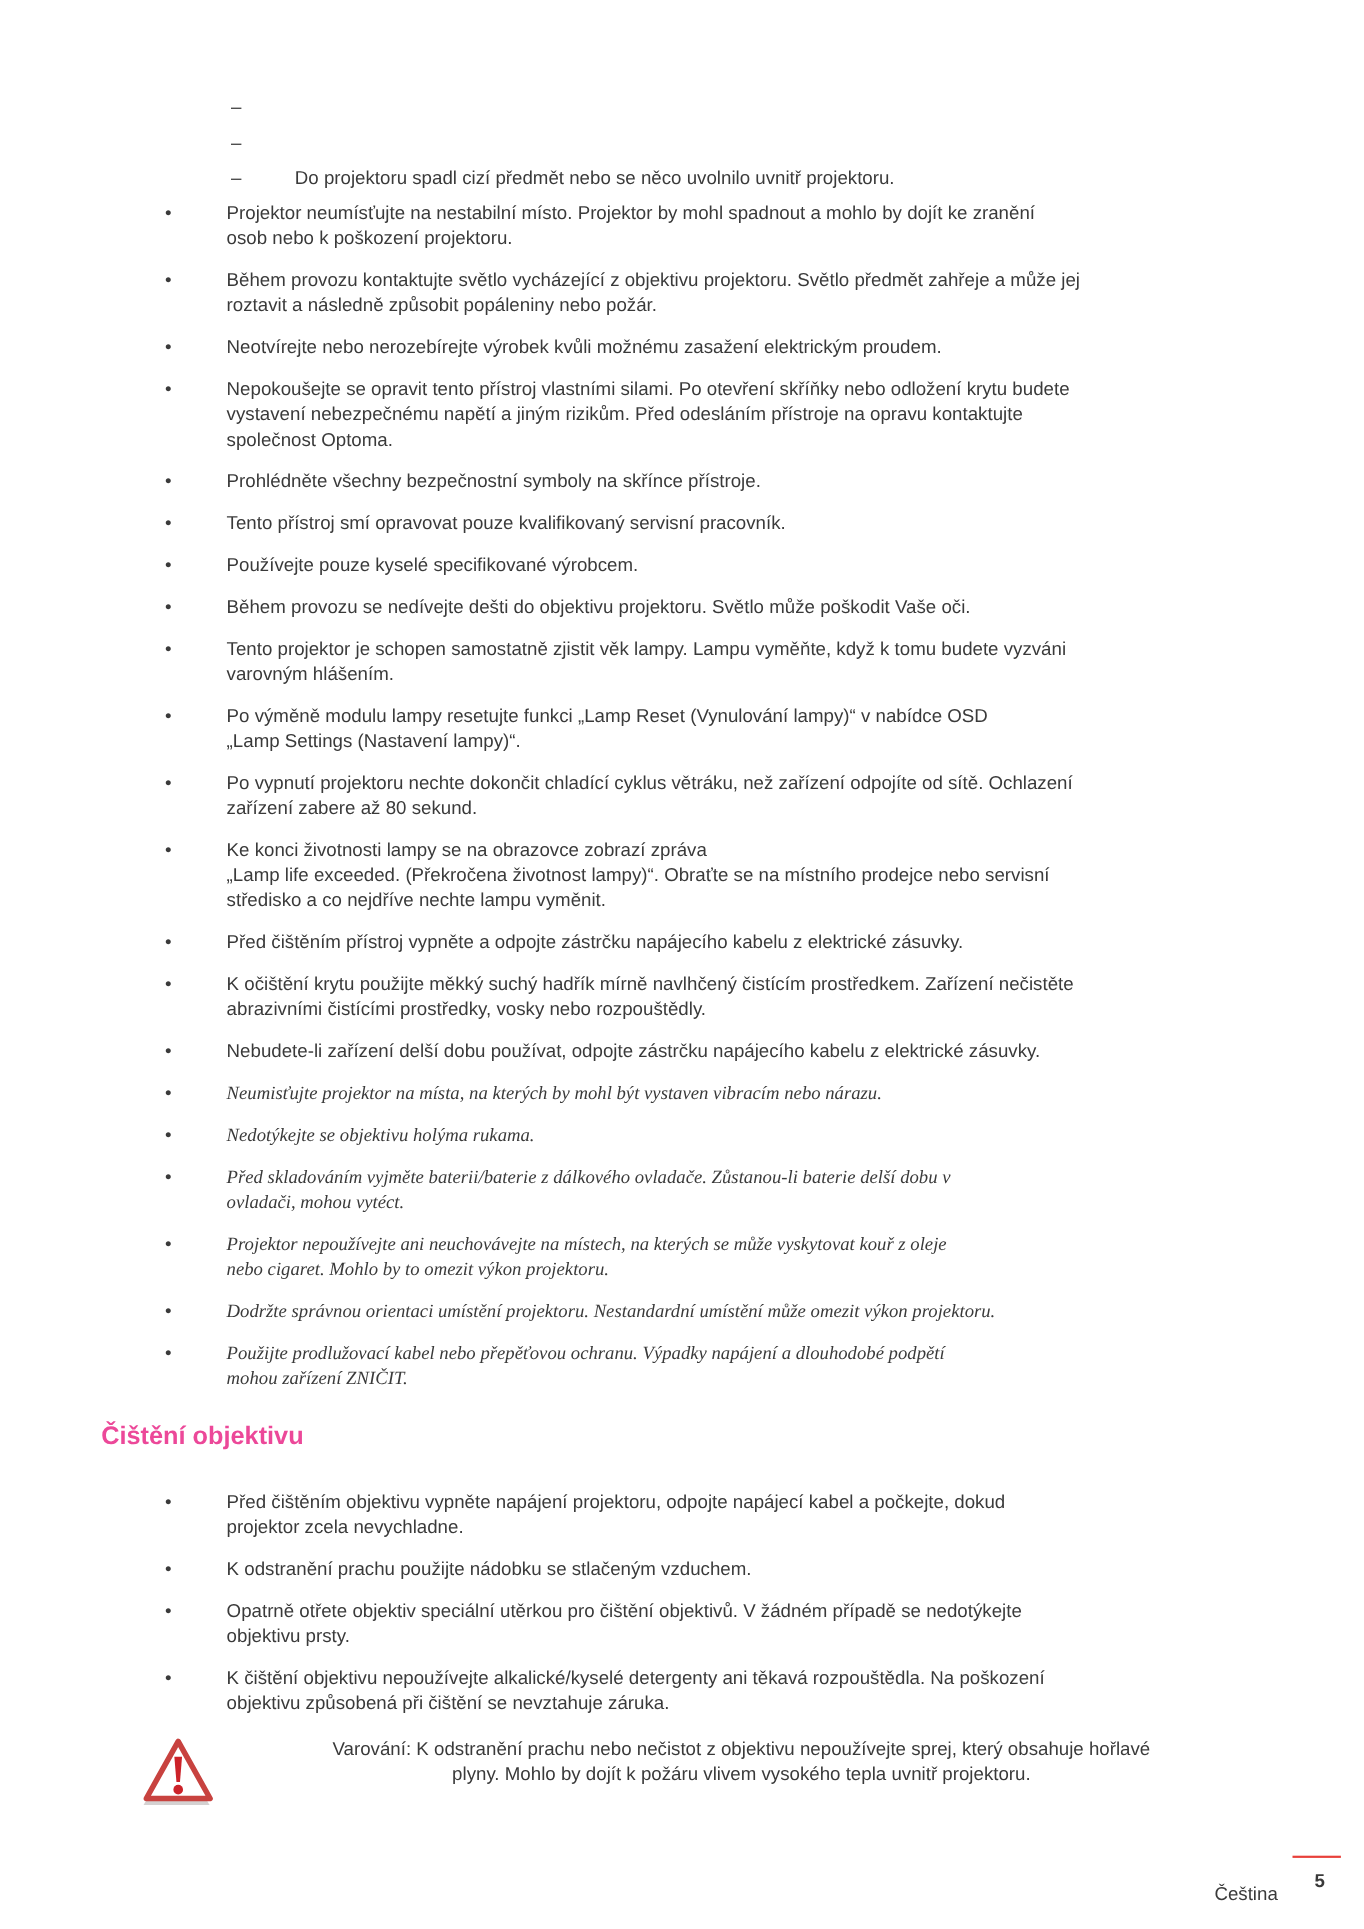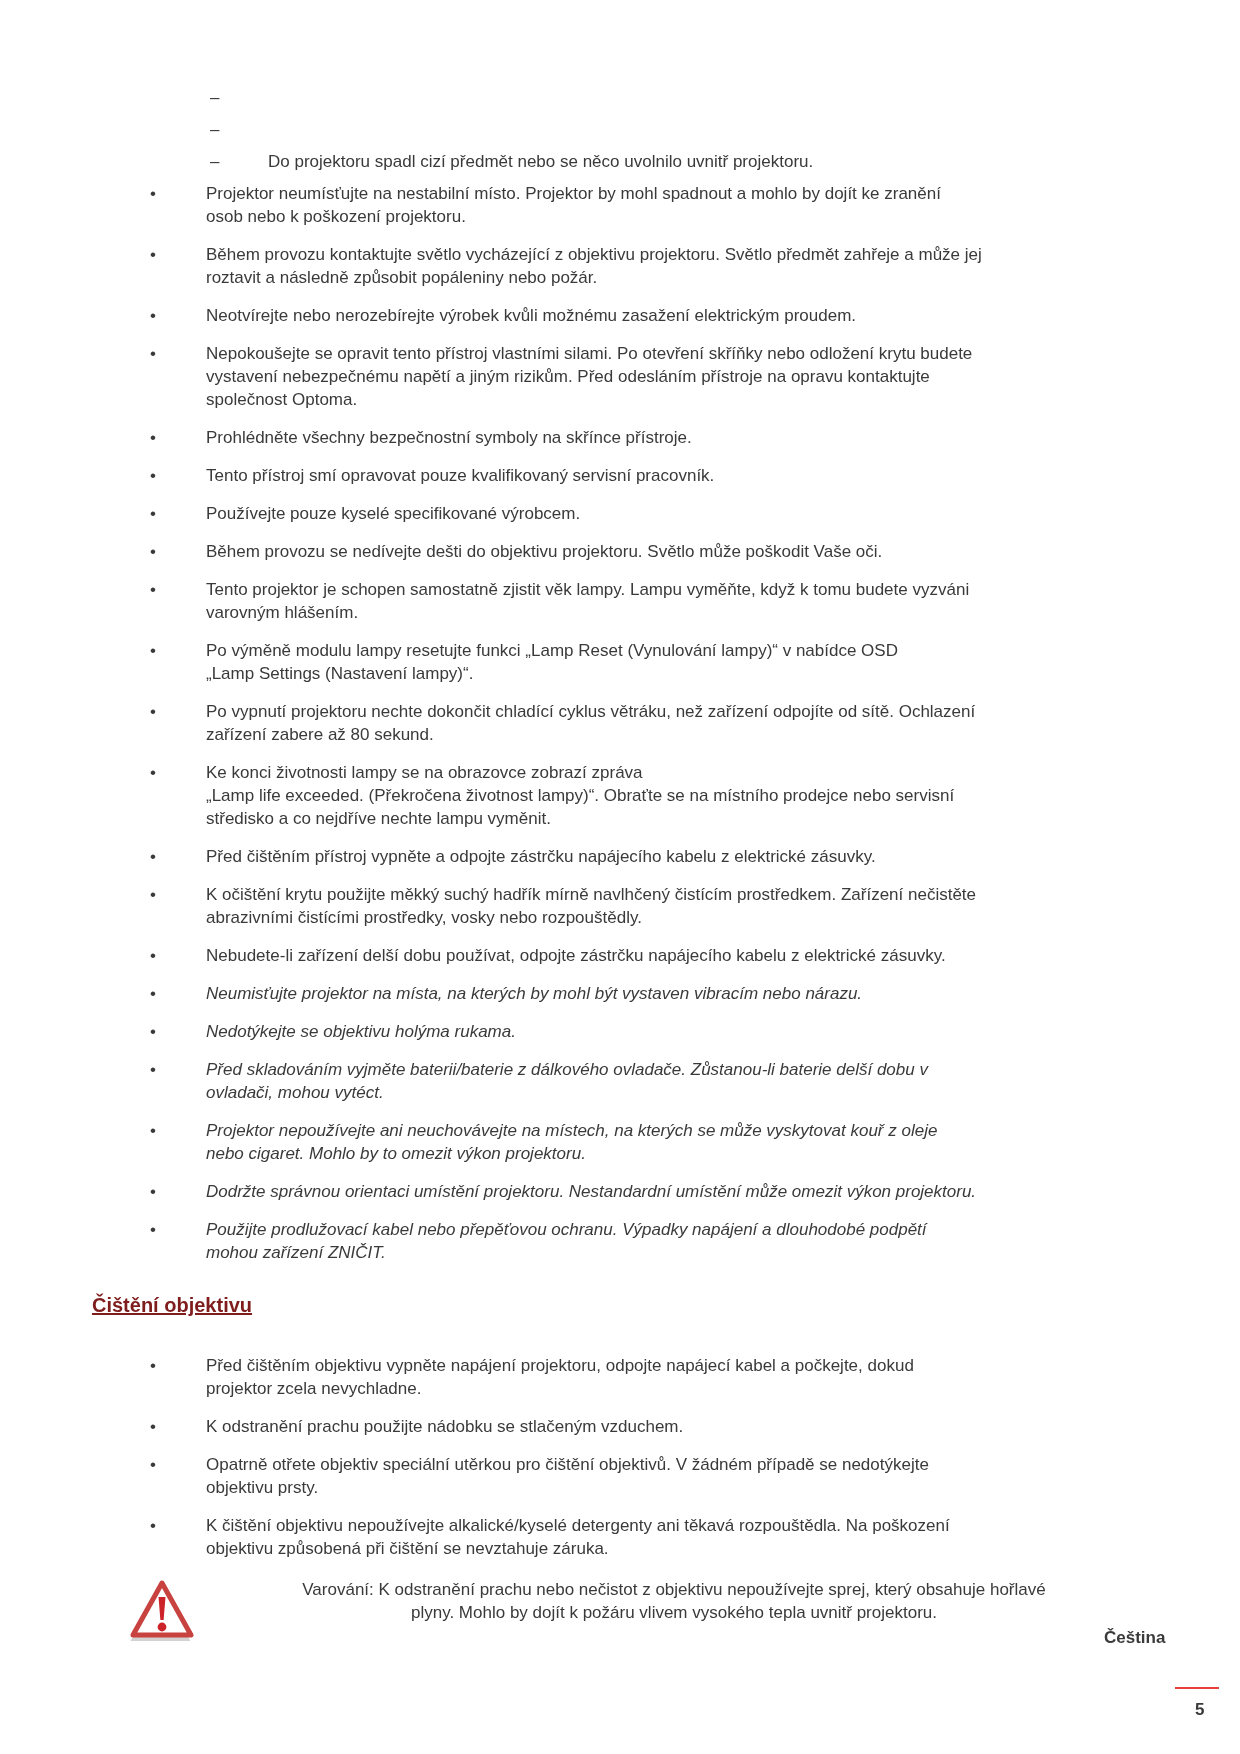--- a/index.html
+++ b/index.html
@@ -10,30 +10,29 @@
   .content {
     position:absolute; left:150px; top:86px; width:992px;
     font-size:17px; line-height:23px;
   }
   .item { display:flex; margin-bottom:15px; }
   .marker { width:56px; flex-shrink:0; color:#3a3a3a; }
   .text { flex:1; white-space:pre-line; }
   .dash-group { margin-bottom:8px; }
   .dash-group .item { padding-left:60px; margin-bottom:9px; }
   .dash-group .marker { width:58px; }
-  .italic .text { font-style:italic; }
+  .italic .text { font-style:italic;font-family:Liberation Serif, serif; }
   .section-heading {
-    font-size:20px; line-height:34px; font-weight:bold; color:#7f1d1d;
+    font-size:23px; line-height:34px; font-weight:bold; color:#ec4899;
     margin:24px 0 32px -58px;
-    text-decoration:underline;
   }
   .warning-row { display:flex; align-items:flex-start; margin-left:-32px; margin-top:18px;text-align:center; }
   .warning-icon-wrap { width:88px; flex-shrink:0; padding-top:0; }
   .footer-rule { position:absolute; left:1175px; top:1687px; width:44px; height:2px; }
-  .footer-lang { position:absolute; left:1104px; top:1628px; font-size:17px; font-weight:bold; color:#3a3a3a; }
+  .footer-lang { position:absolute; left:1104px; top:1712px; font-size:17px; font-weight:normal; color:#3a3a3a; }
   .footer-num  { position:absolute; left:1195px; top:1700px; font-size:17px; font-weight:bold; color:#3a3a3a; }
 </style>
 </head>
 <body>
 
 <div class="page">
   <div class="content">
 
     <div class="dash-group">
       <div class="item">

